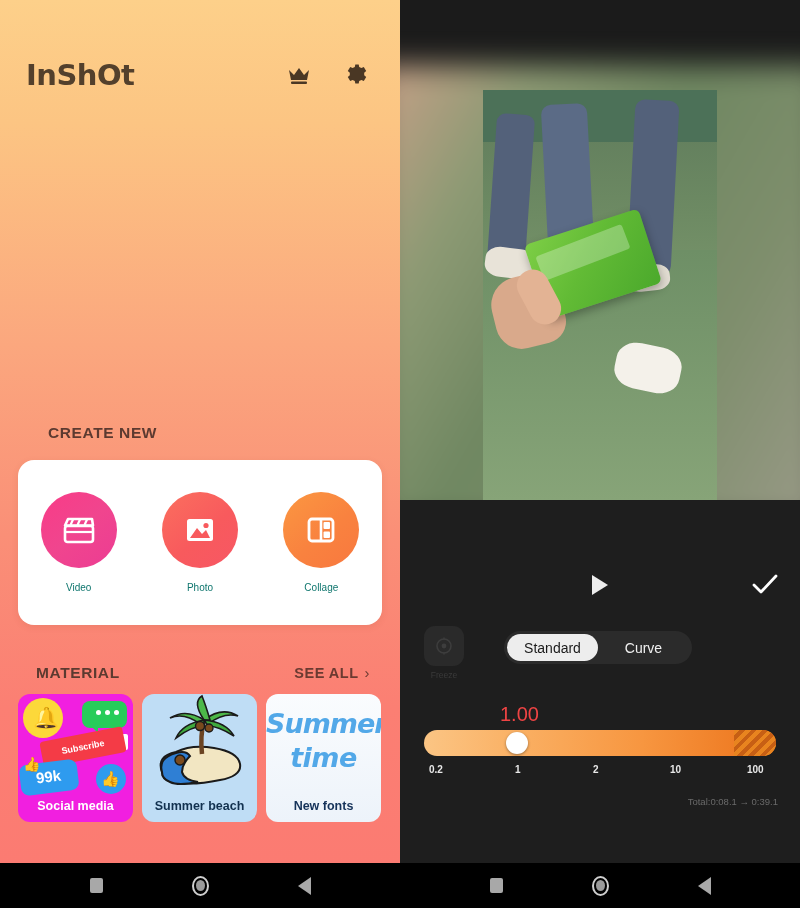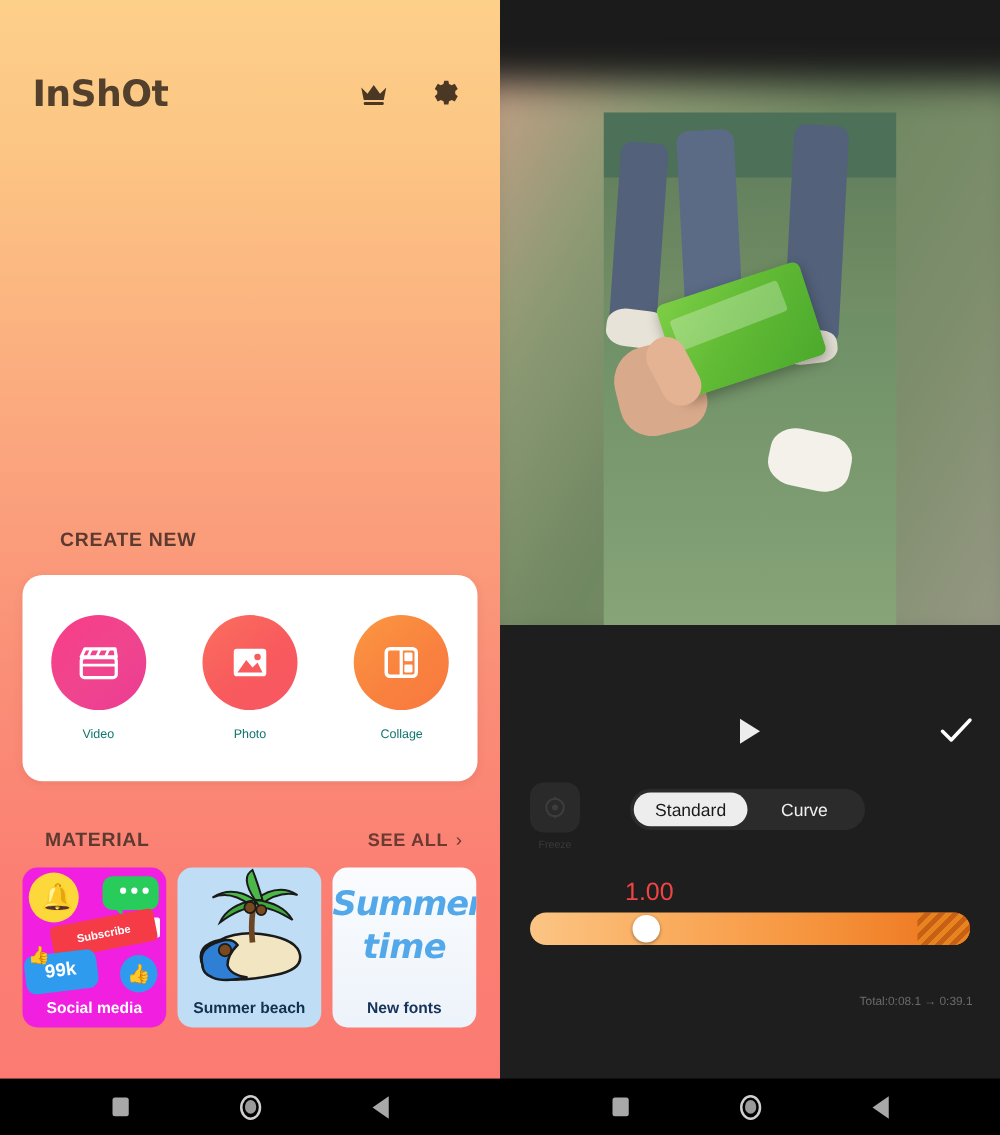--- a/index.html
+++ b/index.html
@@ -400,20 +400,27 @@
         <div class="seg-tab">Curve</div>
       </div>
 
       <div class="speed-val">1.00</div>
 
       <div class="slider-wrap">
         <div class="slider-track">
           <div class="track-hatch"></div>
         </div>
         <div class="slider-thumb"></div>
+        <div class="slider-ticks">
+          <span class="tick" style="left:5px;">0.2</span>
+          <span class="tick" style="left:91px;">1</span>
+          <span class="tick" style="left:169px;">2</span>
+          <span class="tick" style="left:246px;">10</span>
+          <span class="tick" style="left:323px;">100</span>
+        </div>
       </div>
 
       <div class="total-text">Total:0:08.1  →  0:39.1</div>
     </div>
 
     <div class="navbar nav-right">
       <div class="nav-btn">
           <div class="nav-square"></div>
         </div>
       <div class="nav-btn">

